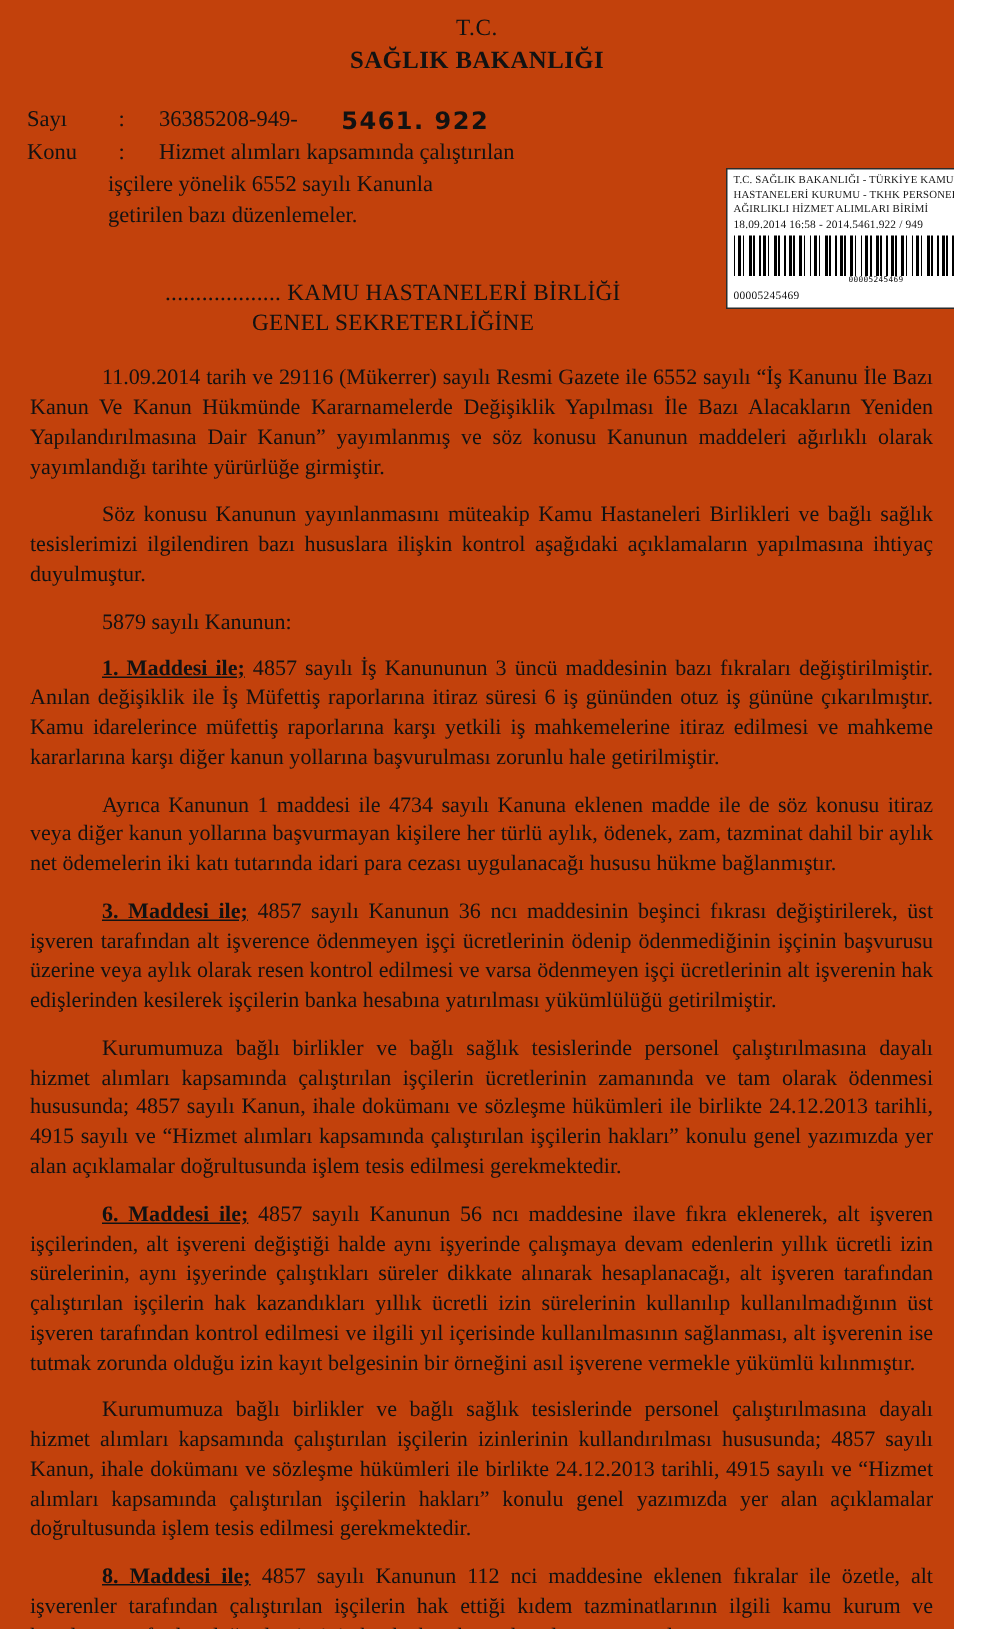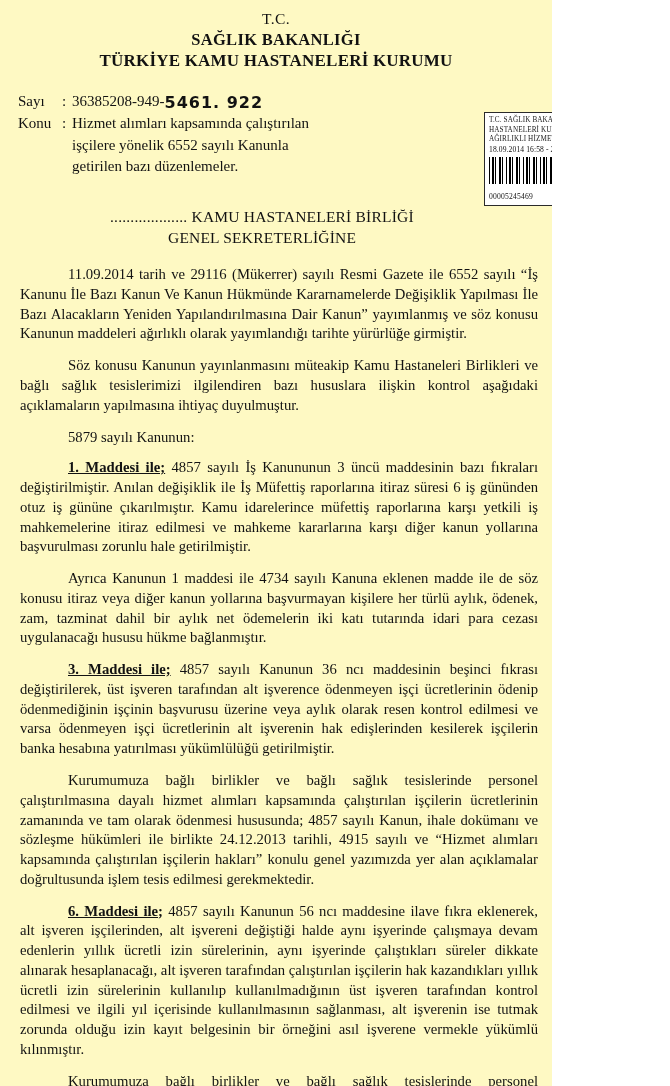--- a/index.html
+++ b/index.html
@@ -7,23 +7,23 @@
     margin: 0;
     padding: 0;
     background: #ffffff;
   }
   body {
     font-family: "Liberation Serif", "DejaVu Serif", serif;
     color: #121212;
   }
   .page {
     position: relative;
-    width: 552px;
+    width: 636px;
     height: 1086px;
-    background: #fef9c3;
+    background: #c2410c;
     overflow: hidden;
     box-sizing: border-box;
   }
 
   
   .letterhead {
     text-align: center;
     padding-top: 9px;
     line-height: 1.28;
   }
@@ -51,37 +51,38 @@
   .meta {
     margin-top: 19px;
     padding-left: 18px;
     font-size: 15px;
     line-height: 1.42;
   }
   .meta-row {
     display: flex;
     align-items: center;
     white-space: nowrap;
+    gap: 17px;
   }
   .meta-label {
     display: inline-block;
     width: 44px;
     flex: none;
   }
   .meta-colon {
     display: inline-block;
     width: 10px;
     flex: none;
   }
   .meta-value-hand {
     font-family: "DejaVu Sans", sans-serif;
     font-weight: 700;
     font-size: 16px;
     letter-spacing: 1px;
-    margin-left: 0;
+    margin-left: 12px;
     position: relative;
     top: 1px;
   }
   .konu-lines {
     padding-left: 54px;
     font-size: 15px;
     line-height: 1.42;
   }
 
   
@@ -170,21 +171,20 @@
   }
 </style>
 </head>
 <body>
 
 <div class="page">
 
   <div class="letterhead">
     <div class="lh-tc">T.C.</div>
     <div class="lh-ministry">SAĞLIK BAKANLIĞI</div>
-    <div class="lh-institution">TÜRKİYE KAMU HASTANELERİ KURUMU</div>
   </div>
 
   <div class="meta">
     <div class="meta-row">
       <span class="meta-label">Sayı</span>
       <span class="meta-colon">:</span>
       <span>36385208-949-</span>
       <span class="meta-value-hand">5461. 922</span>
     </div>
     <div class="meta-row">

